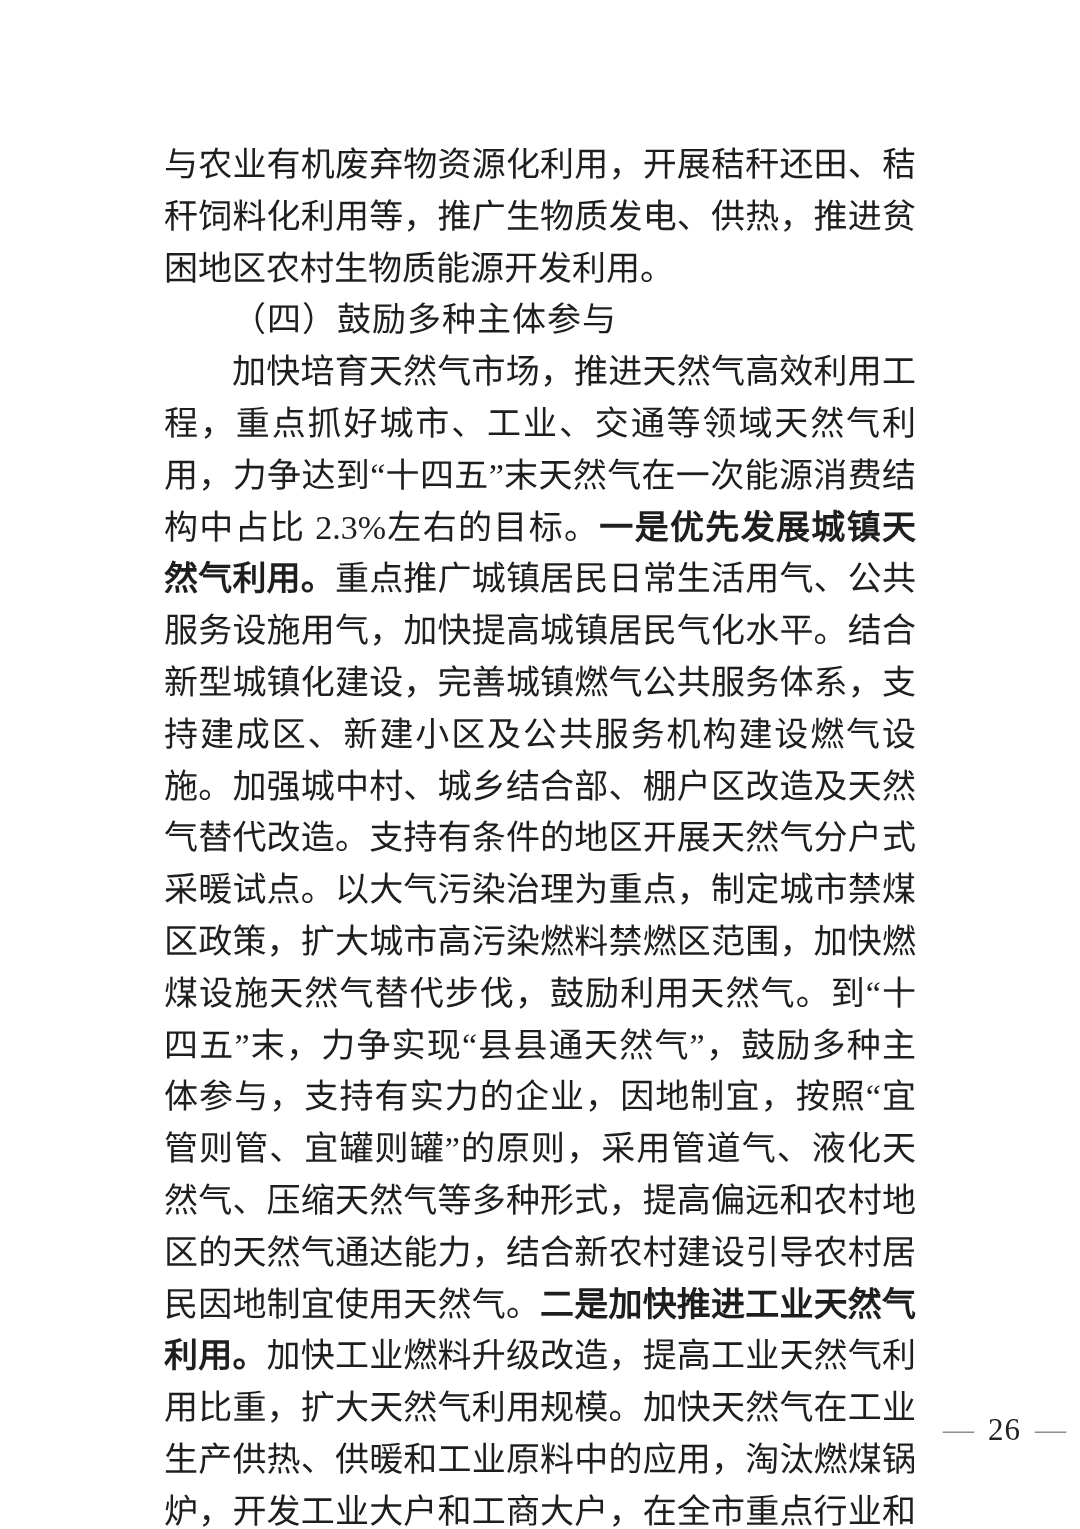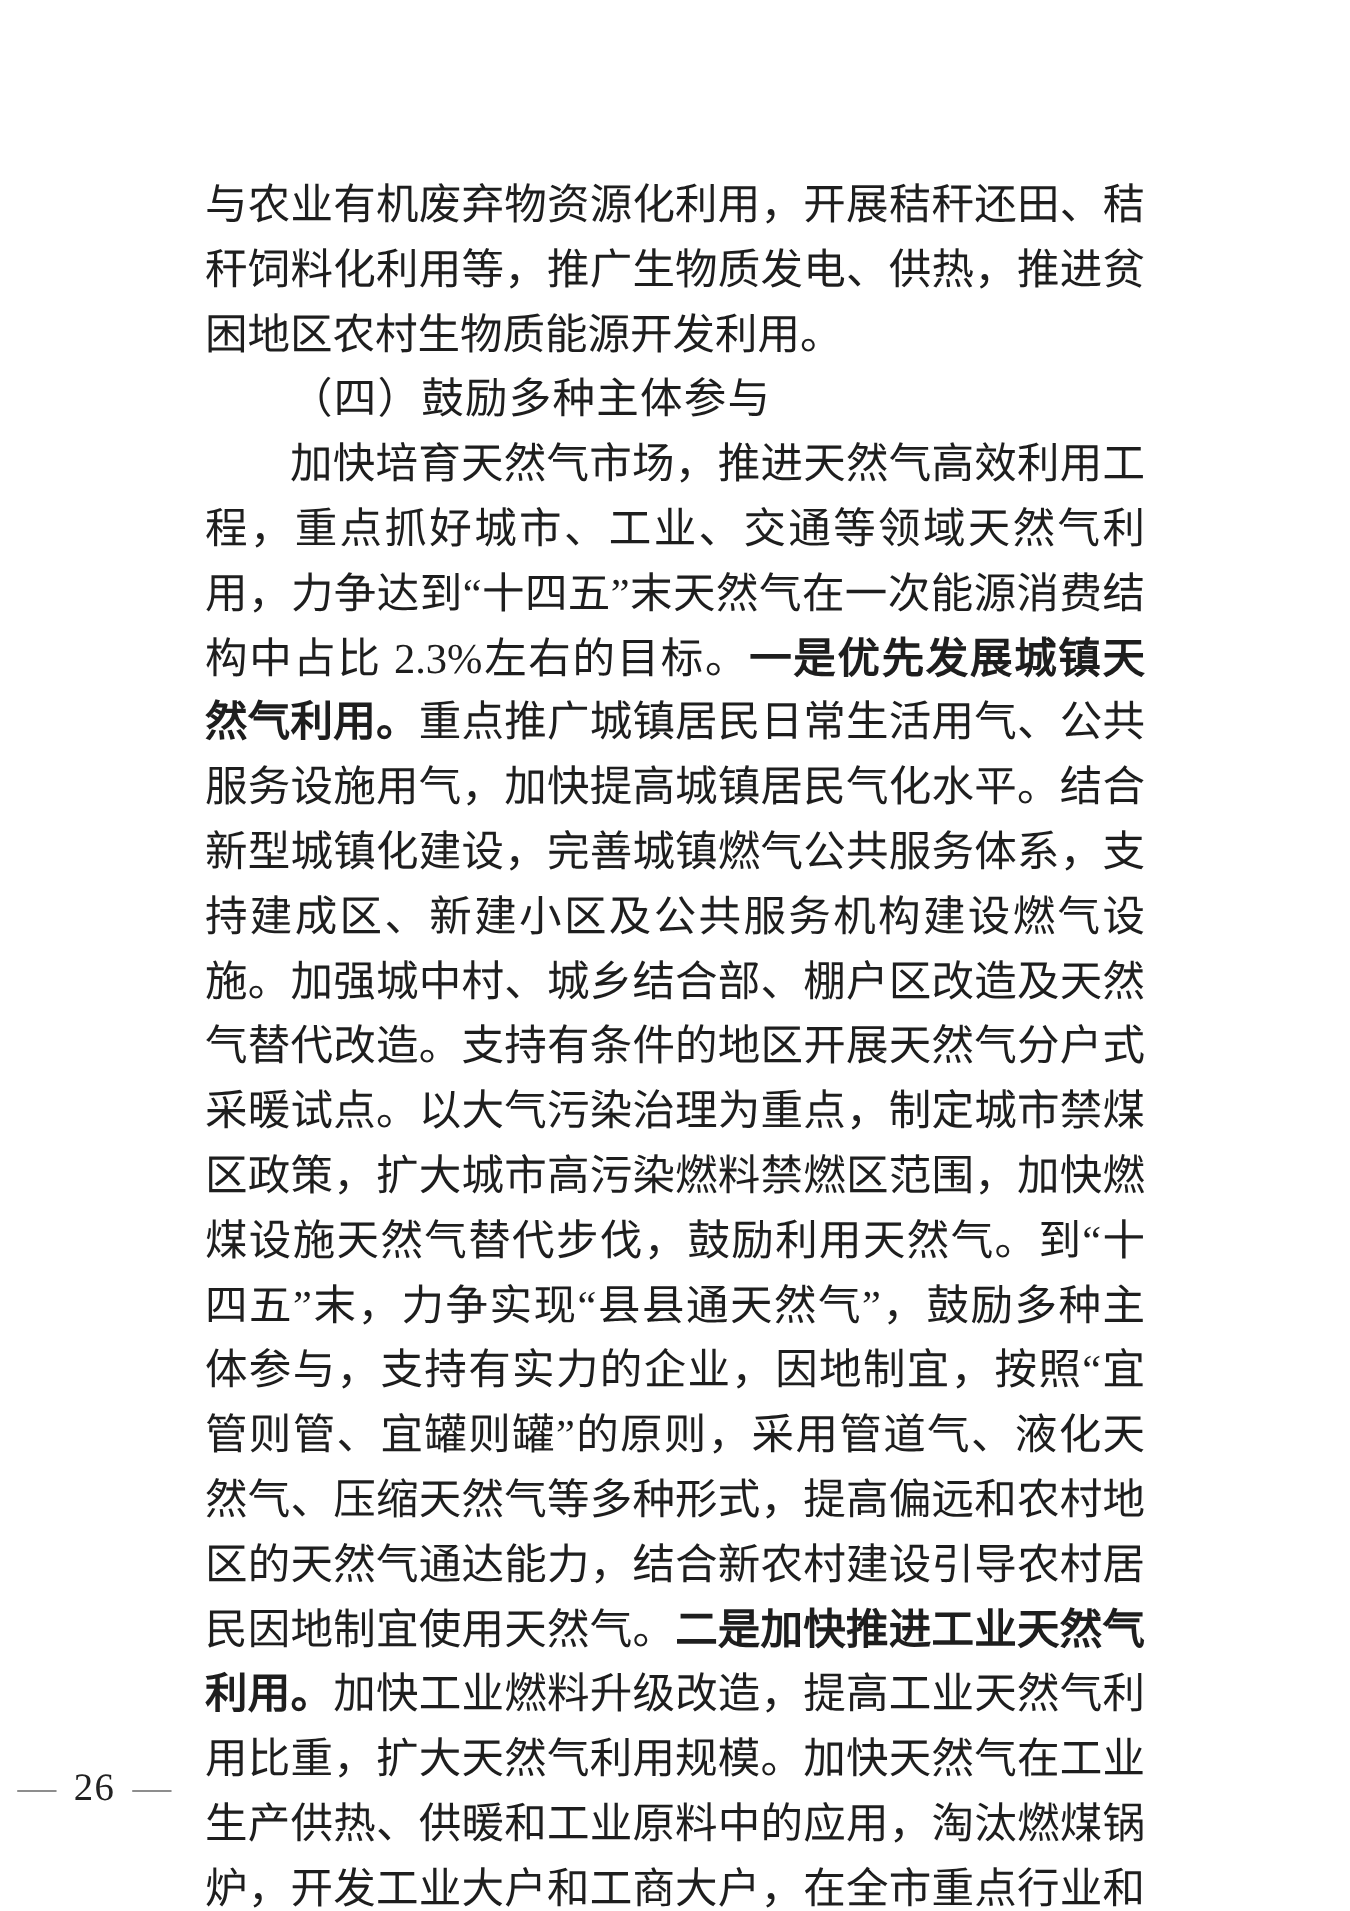--- a/index.html
+++ b/index.html
@@ -42,21 +42,21 @@
     letter-spacing: 1px;
   }
   .bold-run {
     font-weight: bold;
   }
   .footer {
     position: absolute;
     left: 0;
     top: 1412px;
     width: 100%;
-    text-align: left;
+    text-align: right;
     font-size: 31px;
     color: #2a2a2a;
   }
   .footer .dash {
     color: #8d8d8d;
     margin: 0 14px;
   }
   .footer .page-num {
     color: #222222;
     letter-spacing: 1px;

